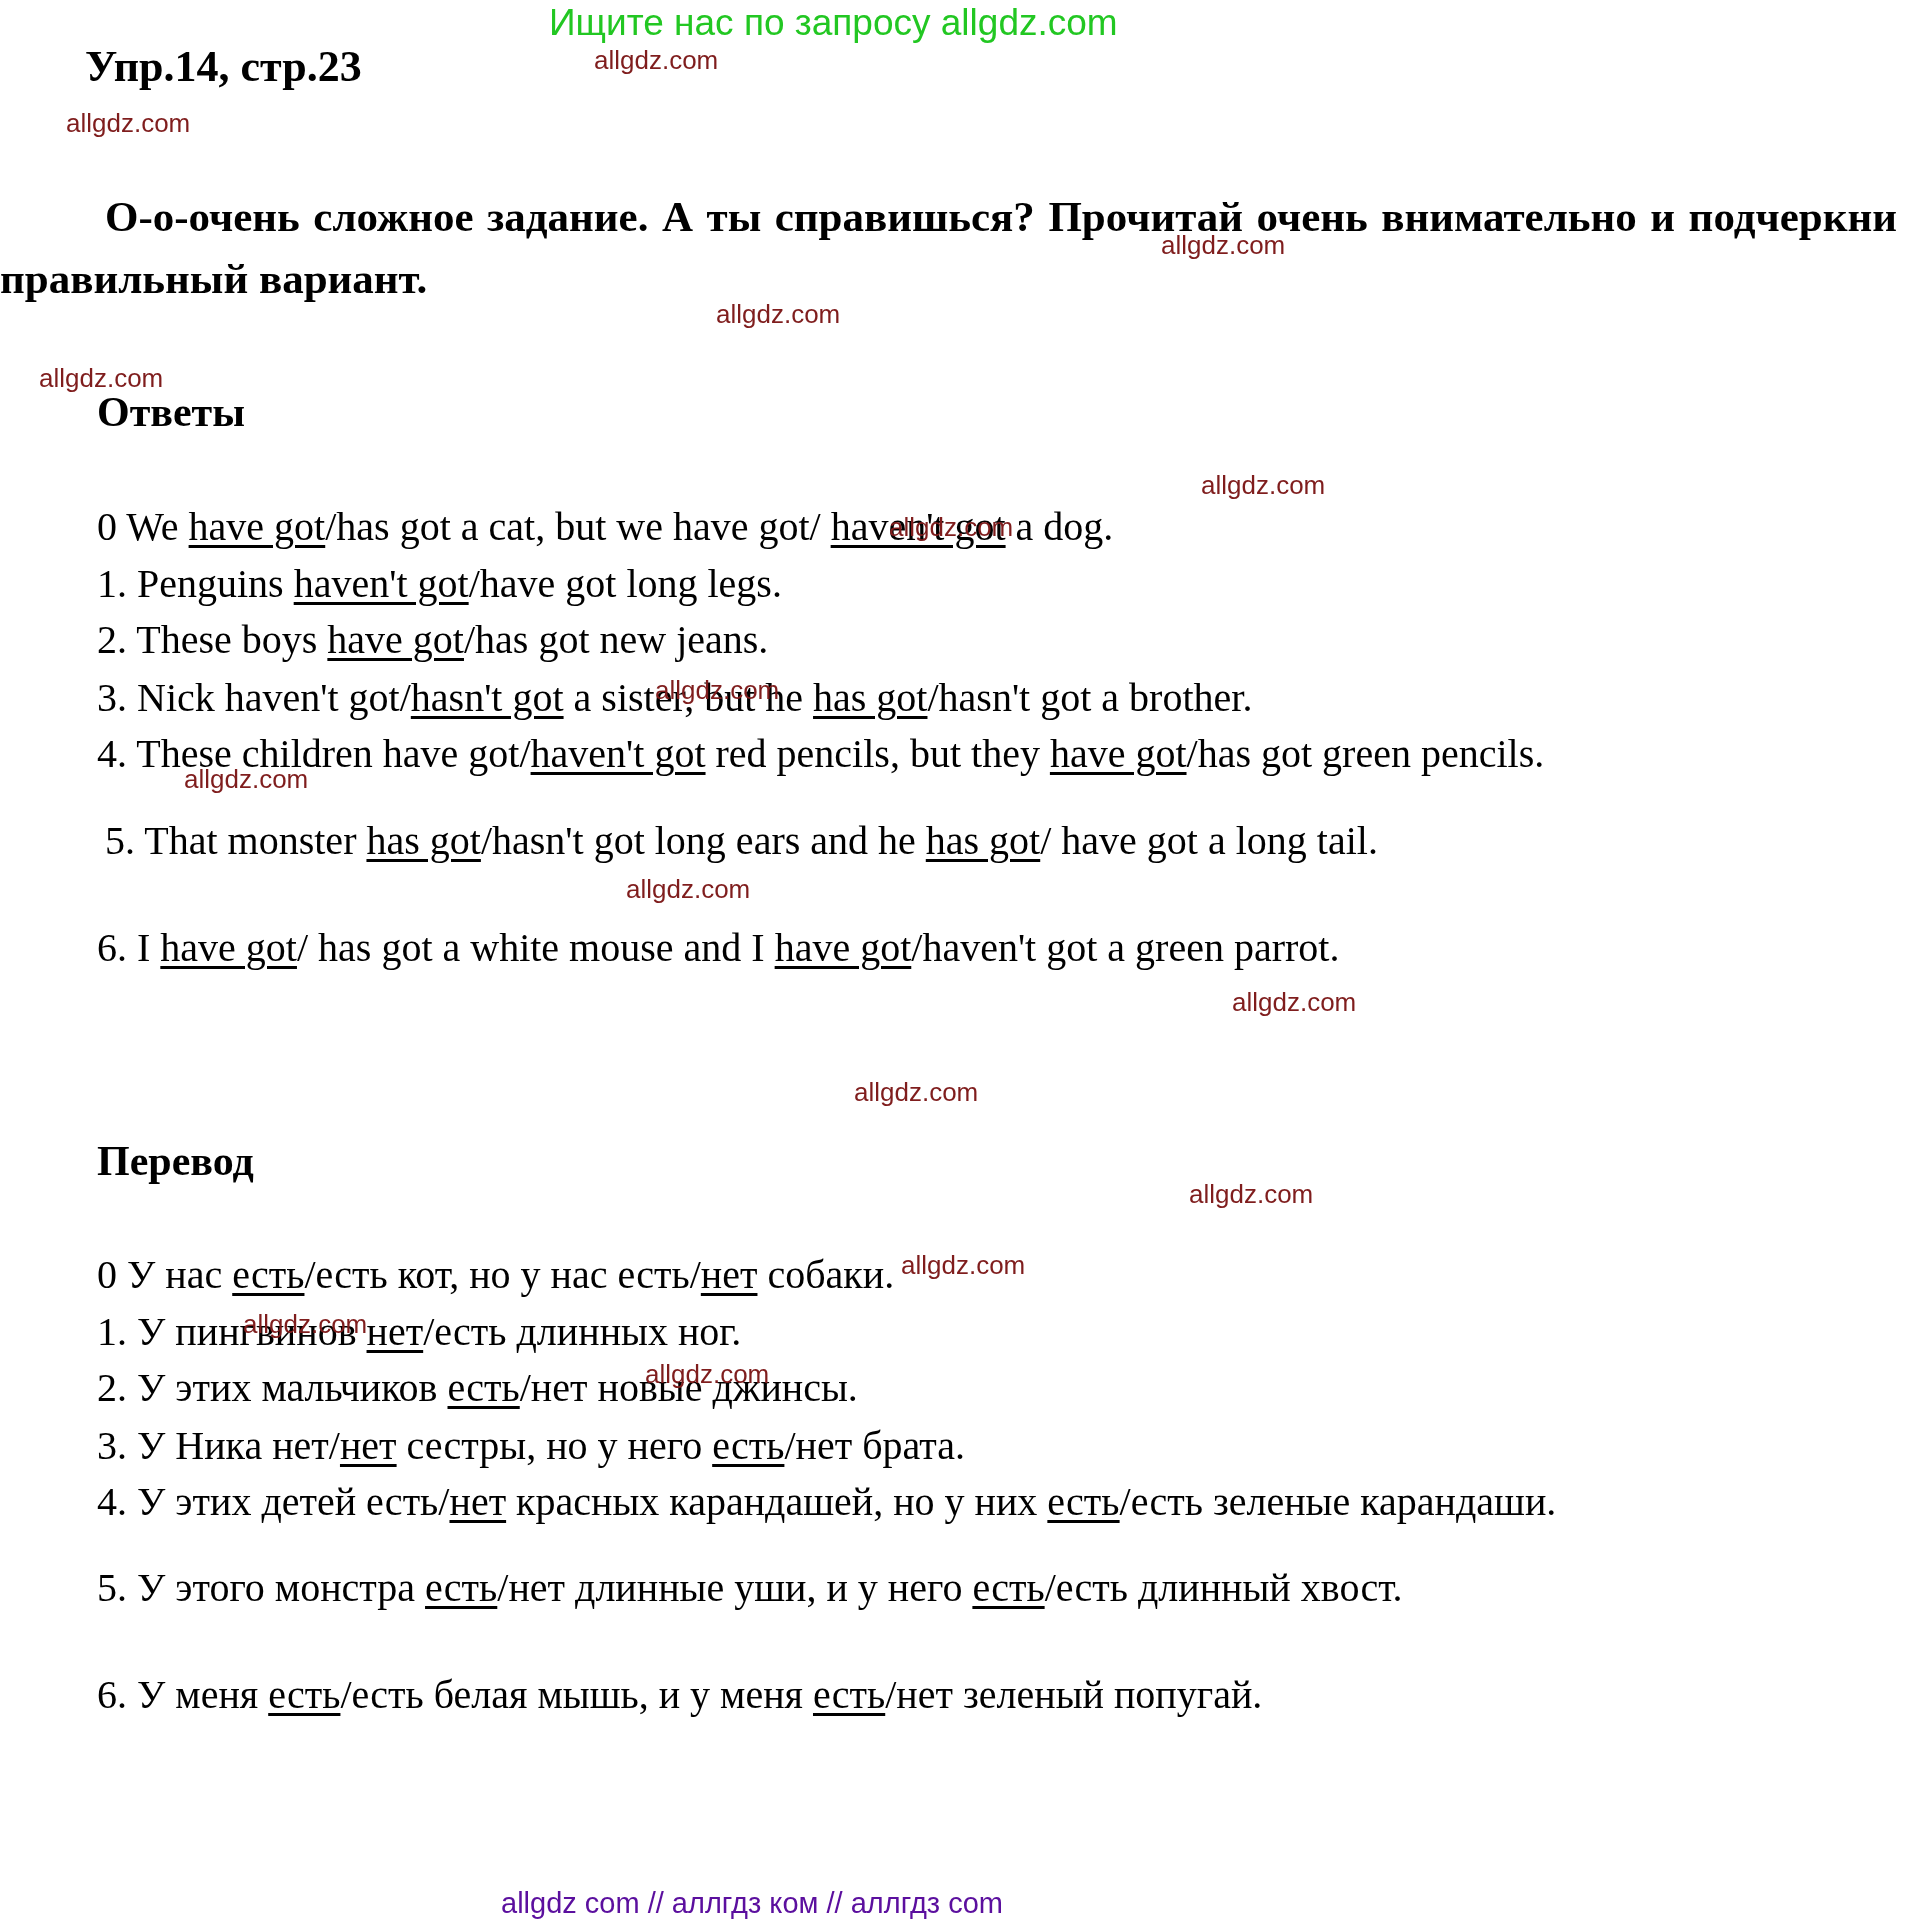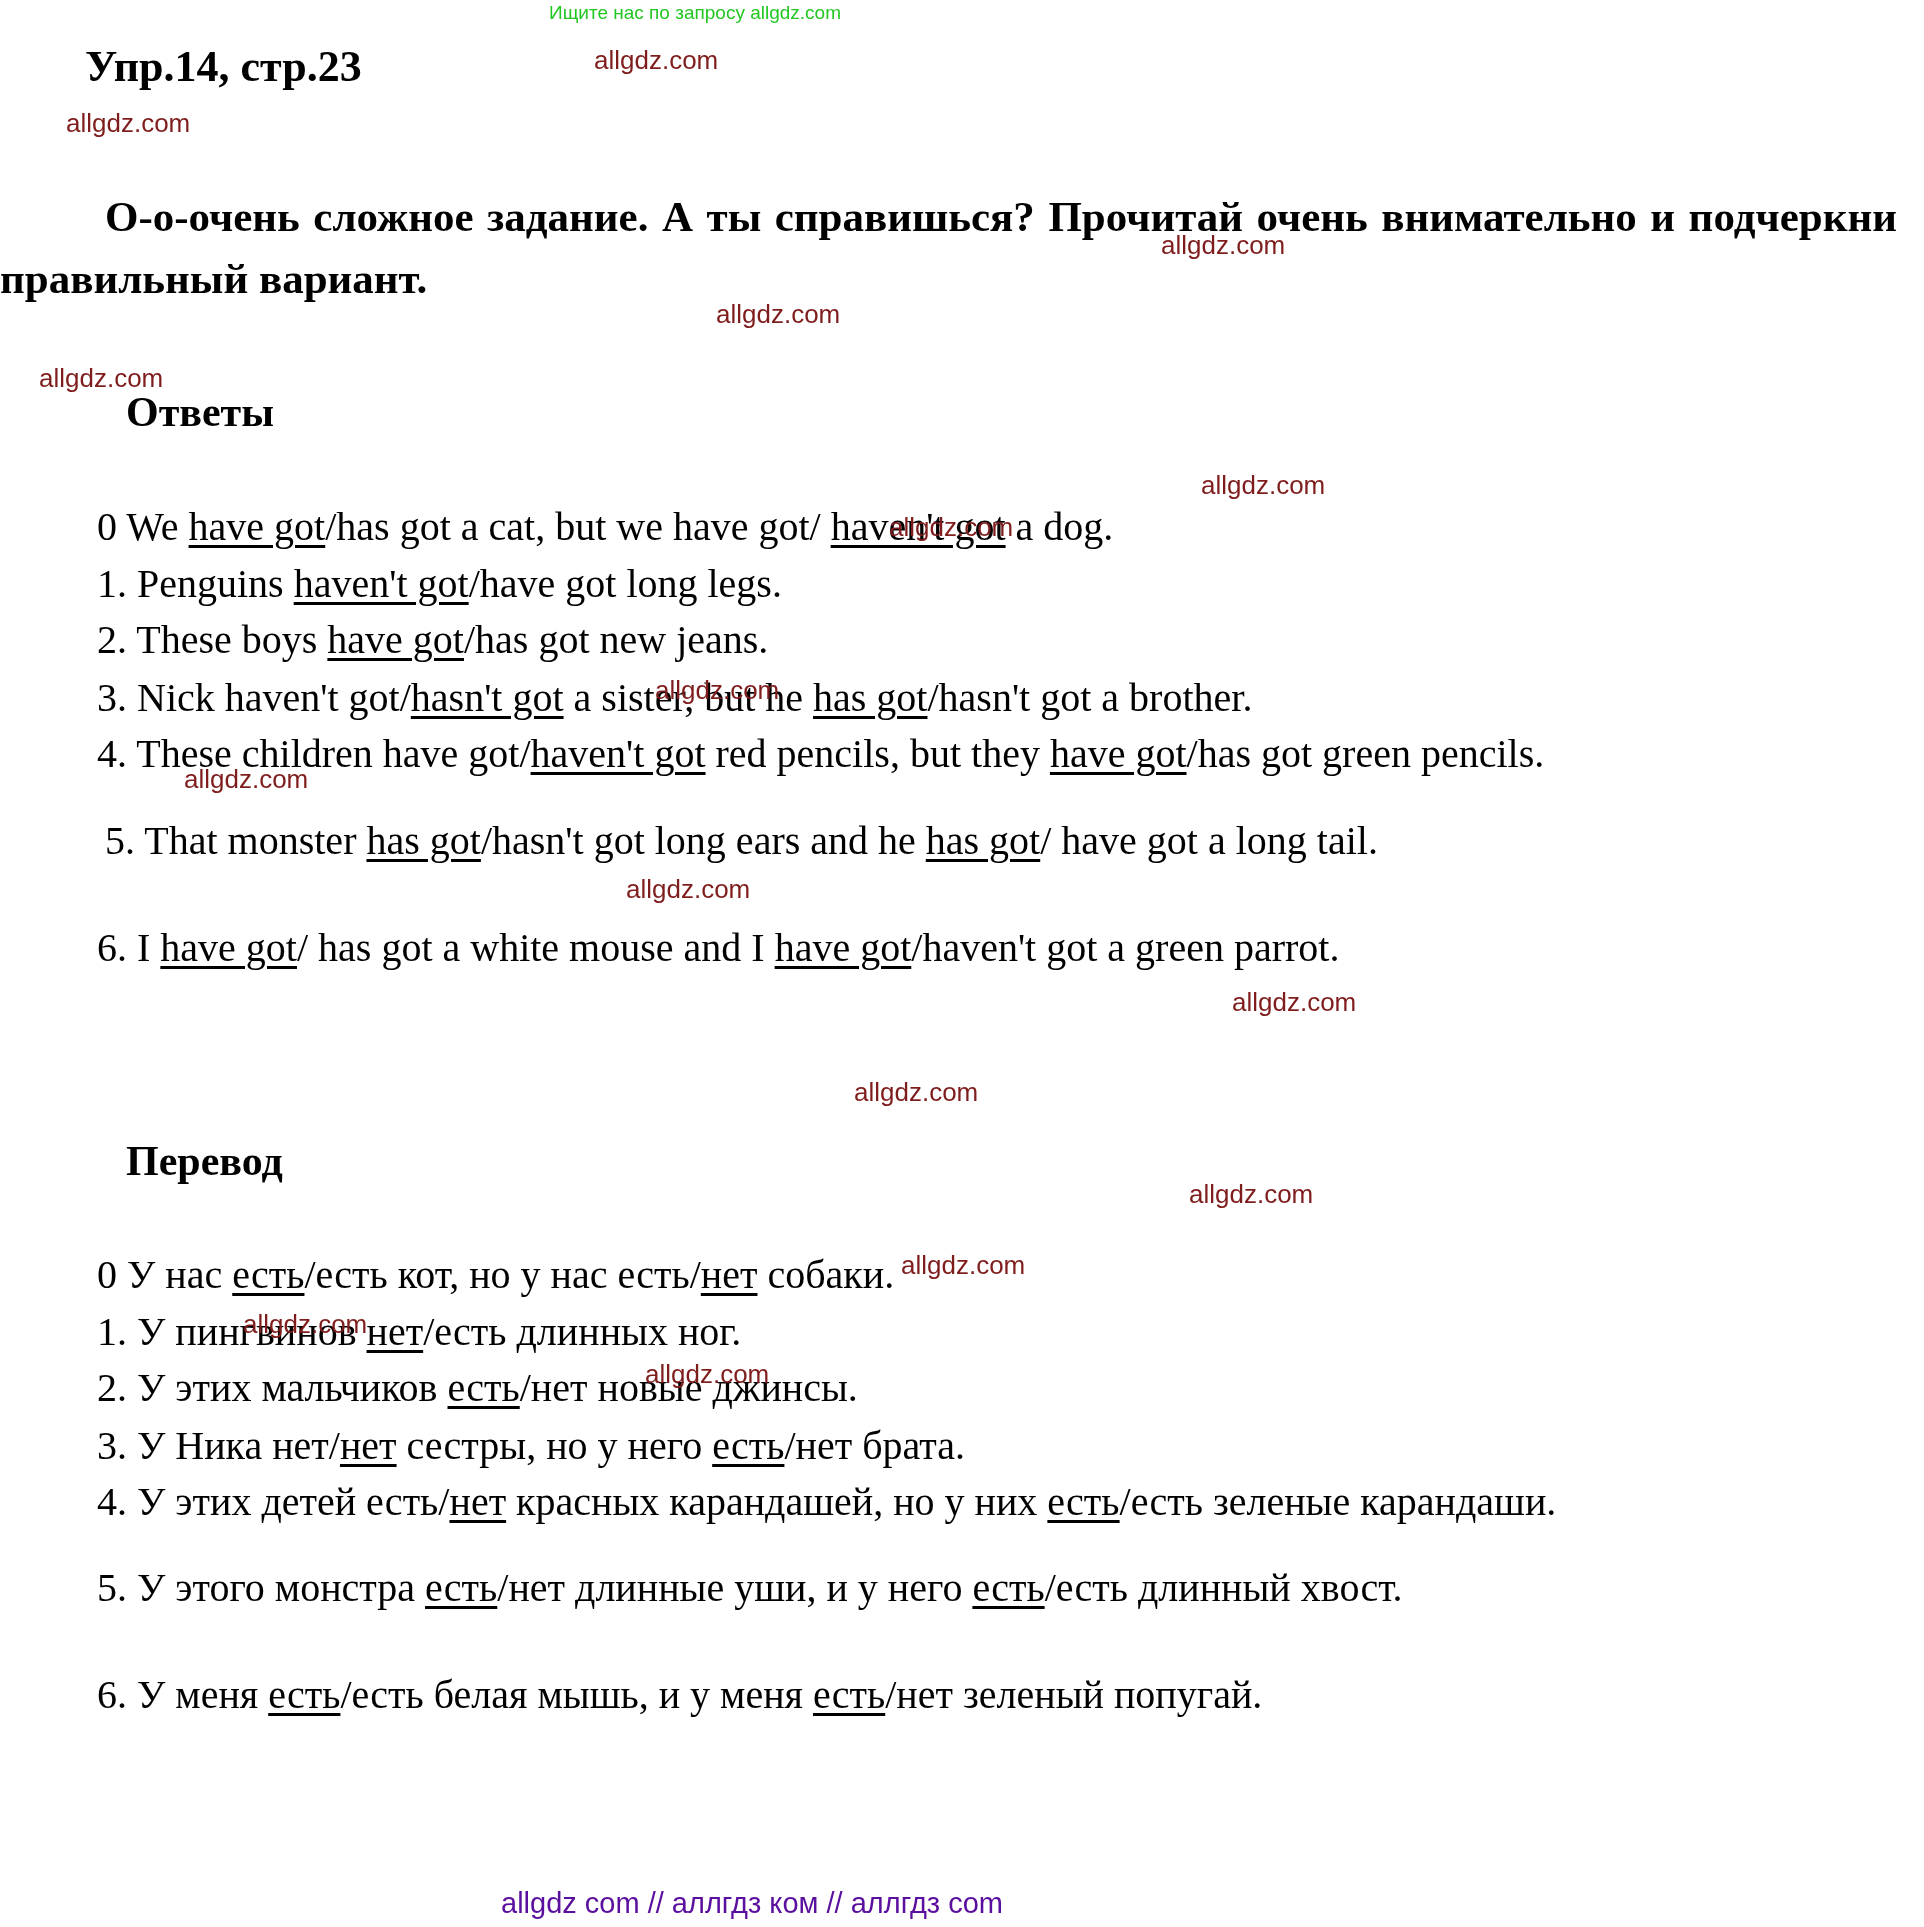--- a/index.html
+++ b/index.html
@@ -69,21 +69,20 @@
     text-align: justify;
     text-indent: 105px;
     text-align-last: left;
   }
 
   .section-head {
     position: absolute;
     left: 97px;
     font-size: 42px;
     font-weight: bold;
-    margin-left: 29px;
   }
   .head-answers { top: 388px; }
   .head-translation { top: 1137px; }
 
   .line {
     position: absolute;
     left: 0px;
     width: 1897px;
     font-size: 40px;
     line-height: 56px;
@@ -146,16 +145,16 @@
     <div class="wm" style="left: 184px; top: 764px; font-size: 26px;">allgdz.com</div>
     <div class="wm" style="left: 626px; top: 874px; font-size: 26px;">allgdz.com</div>
     <div class="wm" style="left: 1232px; top: 987px; font-size: 26px;">allgdz.com</div>
     <div class="wm" style="left: 854px; top: 1077px; font-size: 26px;">allgdz.com</div>
     <div class="wm" style="left: 1189px; top: 1179px; font-size: 26px;">allgdz.com</div>
     <div class="wm" style="left: 901px; top: 1250px; font-size: 26px;">allgdz.com</div>
     <div class="wm" style="left: 243px; top: 1309px; font-size: 26px;">allgdz.com</div>
     <div class="wm" style="left: 645px; top: 1359px; font-size: 26px;">allgdz.com</div>
   </div>
 
-<div class="wm-green" style="left:549px; top:1.9px; font-size:19px;">Ищите нас по запросу allgdz.com</div>
+<div class="wm-green" style="left:549px; top:1.9px; font-size:37px;">Ищите нас по запросу allgdz.com</div>
 
 <div class="wm-footer" style="left:501px; top:1887px; font-size:29px;">allgdz com  //  аллгдз ком  //  аллгдз com</div>
 
 
 </body></html>

